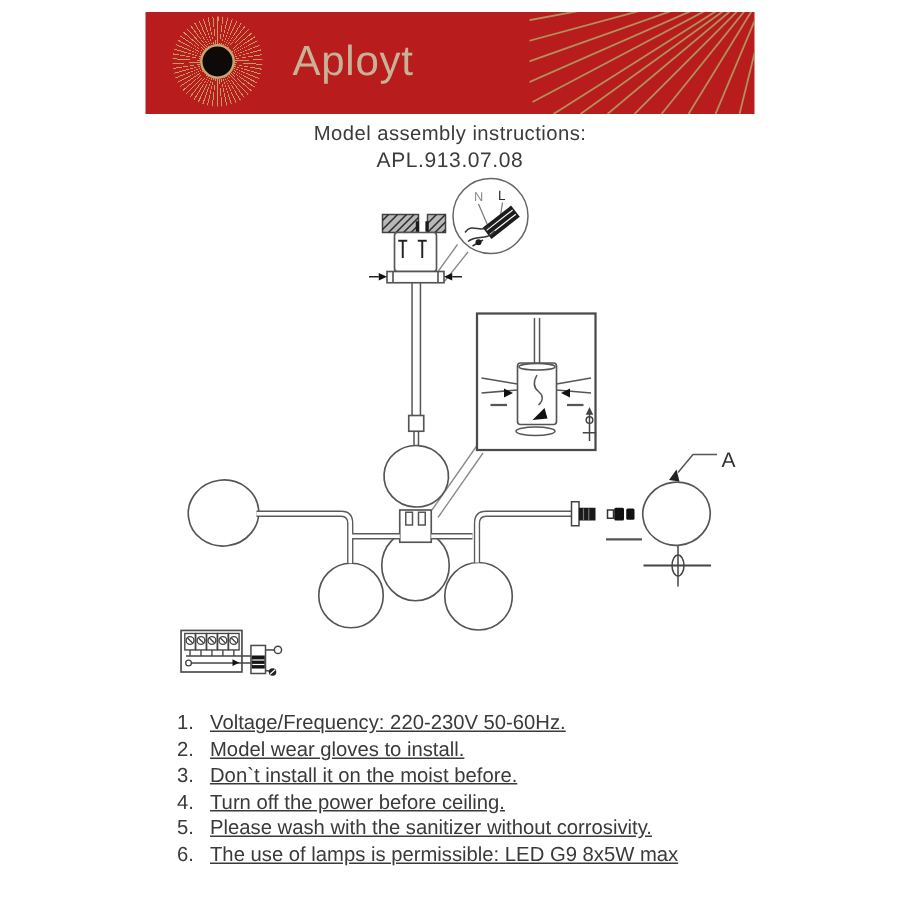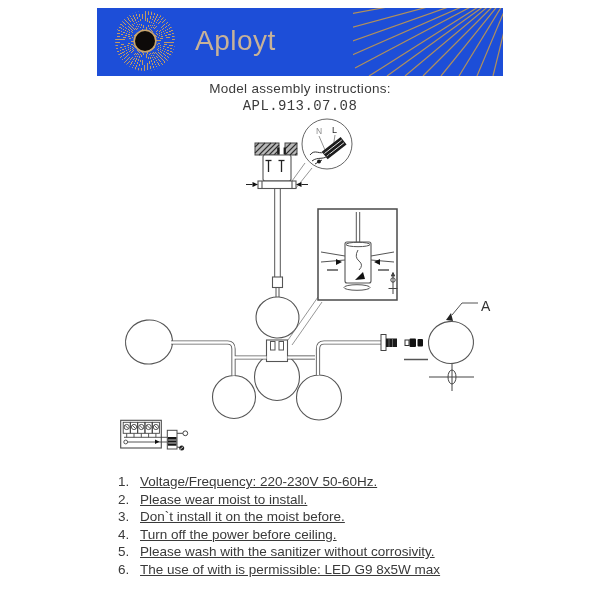--- a/index.html
+++ b/index.html
@@ -3,40 +3,40 @@
 <meta charset="utf-8">
 <style>
   html,body{margin:0;padding:0;}
   body{
     width:600px;height:600px;position:relative;background:#ffffff;
     font-family:"Liberation Sans", sans-serif;overflow:hidden;
   }
   
   .banner{
     position:absolute;left:97px;top:8px;width:406px;height:68px;
-    background:#1d4ed8;overflow:hidden;
+    background:#b91c1c;overflow:hidden;
   }
   .sunburst{
     position:absolute;left:18px;top:3px;width:60px;height:60px;border-radius:50%;
     background:repeating-conic-gradient(#c19a64 0deg 1.4deg, transparent 1.4deg 6.2deg);
   }
   .sunburst::after{
     content:"";position:absolute;left:50%;top:50%;width:20px;height:20px;
     transform:translate(-50%,-50%);background:#0d0a09;border-radius:50%;
     box-shadow:0 0 0 1.6px #c9a56e;
   }
   .brand-name{
     position:absolute;left:98px;top:50%;transform:translateY(-54%);
     color:#c7b298;font-size:28px;letter-spacing:.5px;font-weight:500;
   }
   .banner-rays{position:absolute;right:0;top:0;height:68px;width:150px;}
   
   .title-block{position:absolute;left:0;top:81px;width:600px;text-align:center;color:#3b3b3b;}
   .doc-title{font-size:13.5px;letter-spacing:.3px;}
-  .doc-model{font-size:14px;letter-spacing:.4px;margin-top:2px;font-family:Liberation Mono, monospace;}
+  .doc-model{font-size:14px;letter-spacing:.4px;margin-top:2px;}
   
   .diagram{position:absolute;left:0;top:0;width:600px;height:600px;}
   
   .instructions{position:absolute;left:118px;top:473px;width:440px;color:#3a3a3a;}
   .instr-item{display:flex;font-size:13.5px;line-height:17.5px;}
   .instr-num{width:22px;flex:0 0 22px;}
   .instr-text{flex:1;text-decoration:underline;}
 </style>
 </head>
 <body>
@@ -270,31 +270,31 @@
   </g>
 </svg>
 
 <div class="instructions">
   <div class="instr-item">
     <span class="instr-num">1.</span>
     <span class="instr-text">Voltage/Frequency: 220-230V 50-60Hz.</span>
   </div>
   <div class="instr-item">
     <span class="instr-num">2.</span>
-    <span class="instr-text">Please wear moist to install.</span>
+    <span class="instr-text">Model wear gloves to install.</span>
   </div>
   <div class="instr-item">
     <span class="instr-num">3.</span>
     <span class="instr-text">Don`t install it on the moist before.</span>
   </div>
   <div class="instr-item">
     <span class="instr-num">4.</span>
     <span class="instr-text">Turn off the power before ceiling.</span>
   </div>
   <div class="instr-item">
     <span class="instr-num">5.</span>
     <span class="instr-text">Please wash with the sanitizer without corrosivity.</span>
   </div>
   <div class="instr-item">
     <span class="instr-num">6.</span>
-    <span class="instr-text">The use of with is permissible: LED G9 8x5W max</span>
+    <span class="instr-text">The use of lamps is permissible: LED G9 8x5W max</span>
   </div>
 </div>
 
 </body></html>

